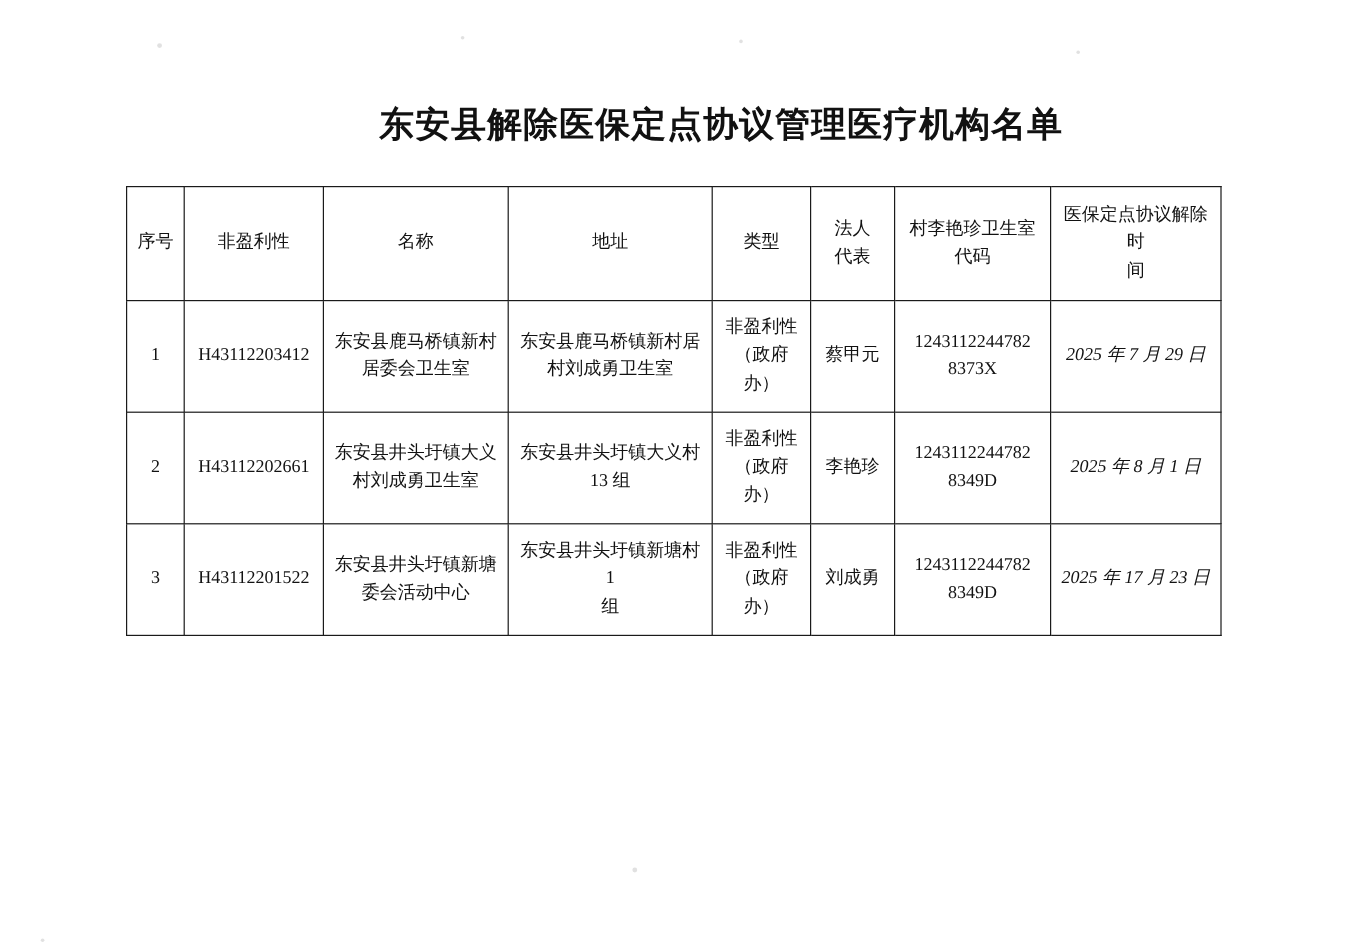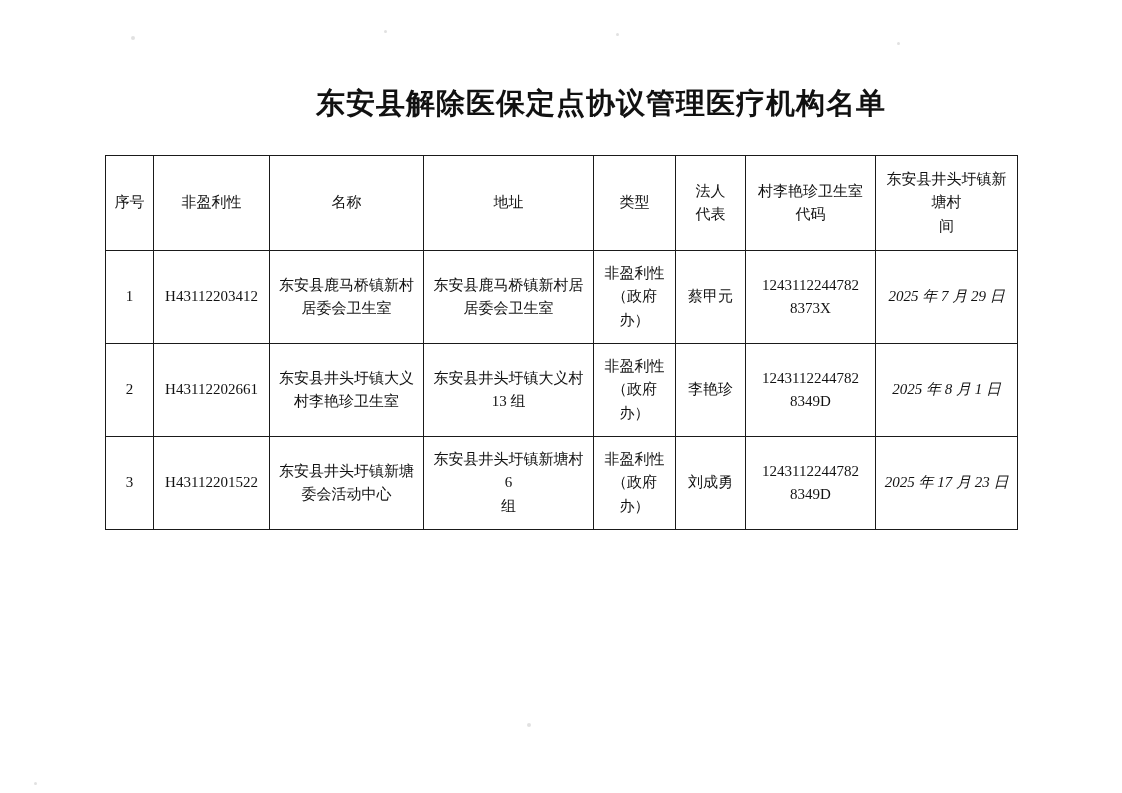--- a/index.html
+++ b/index.html
@@ -140,40 +140,40 @@
             </th>
           <th>
               <span class="cell-multiline">法人
 代表</span>
             </th>
           <th>
               <span class="cell-multiline">村李艳珍卫生室
 代码</span>
             </th>
           <th>
-              <span class="cell-multiline">东安县井头圩镇新塘村
+              <span class="cell-multiline">医保定点协议解除时
 间</span>
             </th>
         </tr>
       </thead>
       <tbody>
         <tr>
           <td class="num-cell">
               <span class="cell-multiline">1</span>
             </td>
           <td class="code-cell">
               <span class="cell-multiline">H43112203412</span>
             </td>
           <td>
               <span class="cell-multiline">东安县鹿马桥镇新村
 居委会卫生室</span>
             </td>
           <td>
               <span class="cell-multiline">东安县鹿马桥镇新村居
-居委会卫生室</span>
+村刘成勇卫生室</span>
             </td>
           <td>
               <span class="cell-multiline">非盈利性
 （政府办）</span>
             </td>
           <td>
               <span class="cell-multiline">蔡甲元</span>
             </td>
           <td class="code-cell">
               <span class="cell-multiline">1243112244782
@@ -185,21 +185,21 @@
         </tr>
         <tr>
           <td class="num-cell">
               <span class="cell-multiline">2</span>
             </td>
           <td class="code-cell">
               <span class="cell-multiline">H43112202661</span>
             </td>
           <td>
               <span class="cell-multiline">东安县井头圩镇大义
-村李艳珍卫生室</span>
+村刘成勇卫生室</span>
             </td>
           <td>
               <span class="cell-multiline">东安县井头圩镇大义村
 13 组</span>
             </td>
           <td>
               <span class="cell-multiline">非盈利性
 （政府办）</span>
             </td>
           <td>
@@ -218,21 +218,21 @@
               <span class="cell-multiline">3</span>
             </td>
           <td class="code-cell">
               <span class="cell-multiline">H43112201522</span>
             </td>
           <td>
               <span class="cell-multiline">东安县井头圩镇新塘
 委会活动中心</span>
             </td>
           <td>
-              <span class="cell-multiline">东安县井头圩镇新塘村 6
+              <span class="cell-multiline">东安县井头圩镇新塘村 1
 组</span>
             </td>
           <td>
               <span class="cell-multiline">非盈利性
 （政府办）</span>
             </td>
           <td>
               <span class="cell-multiline">刘成勇</span>
             </td>
           <td class="code-cell">

